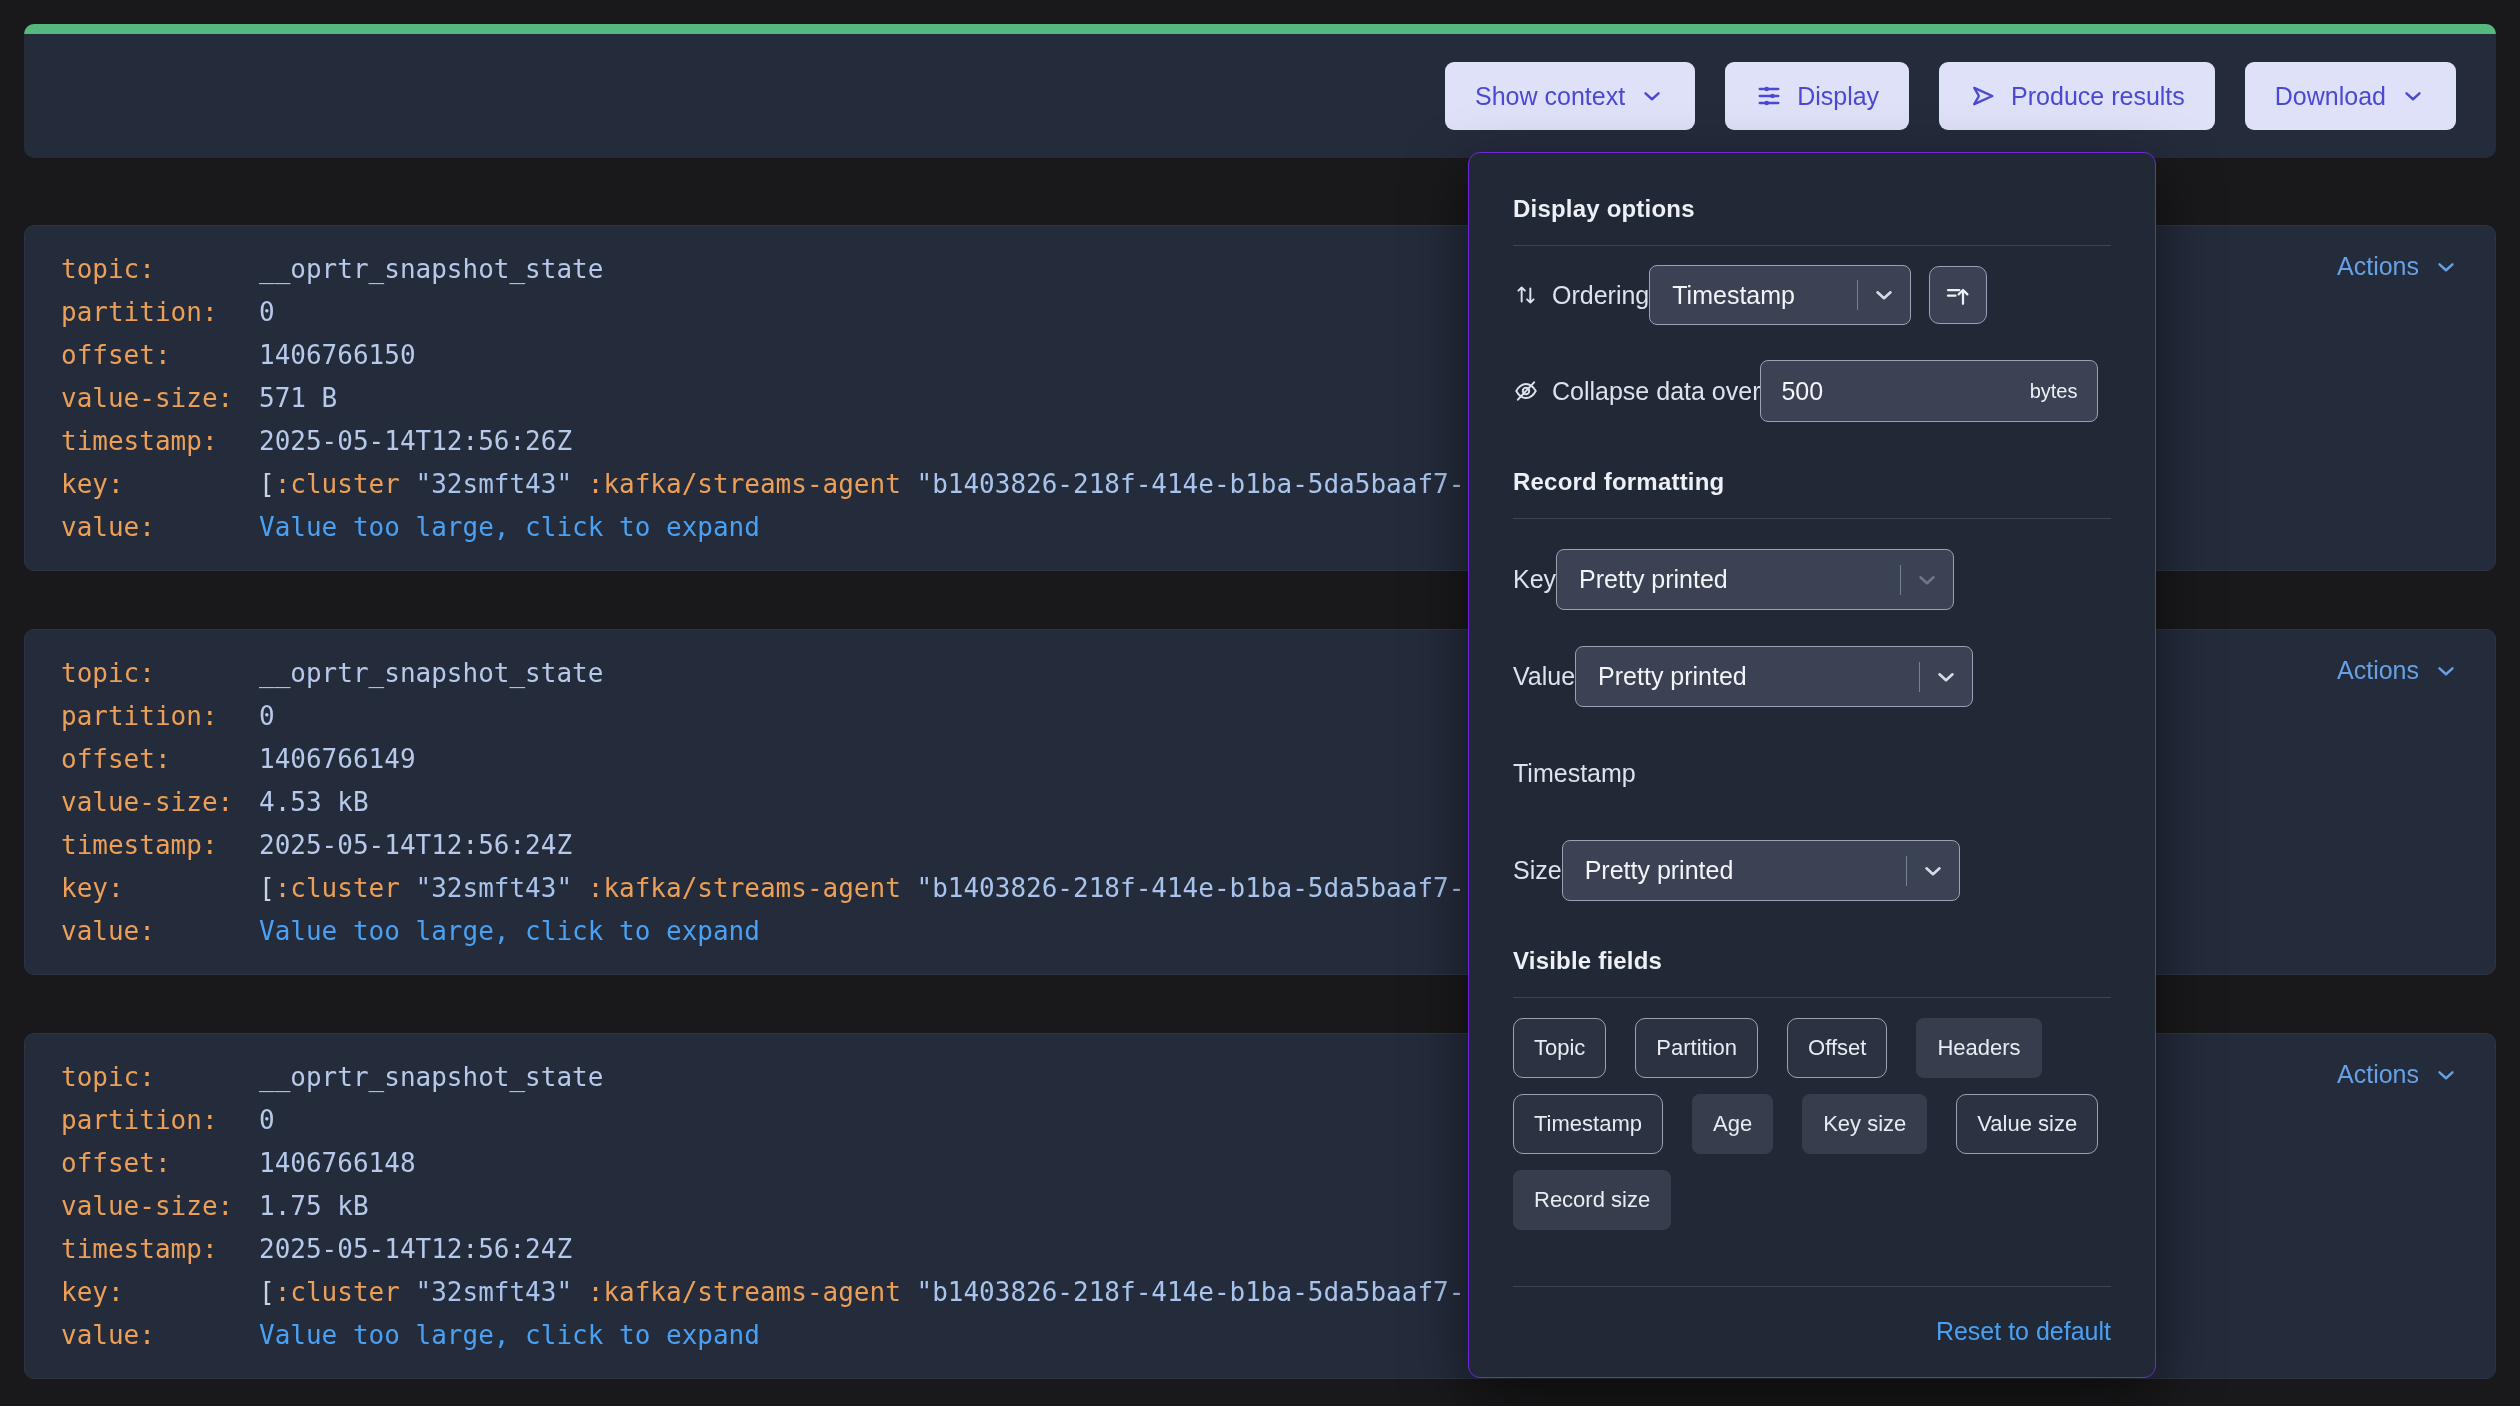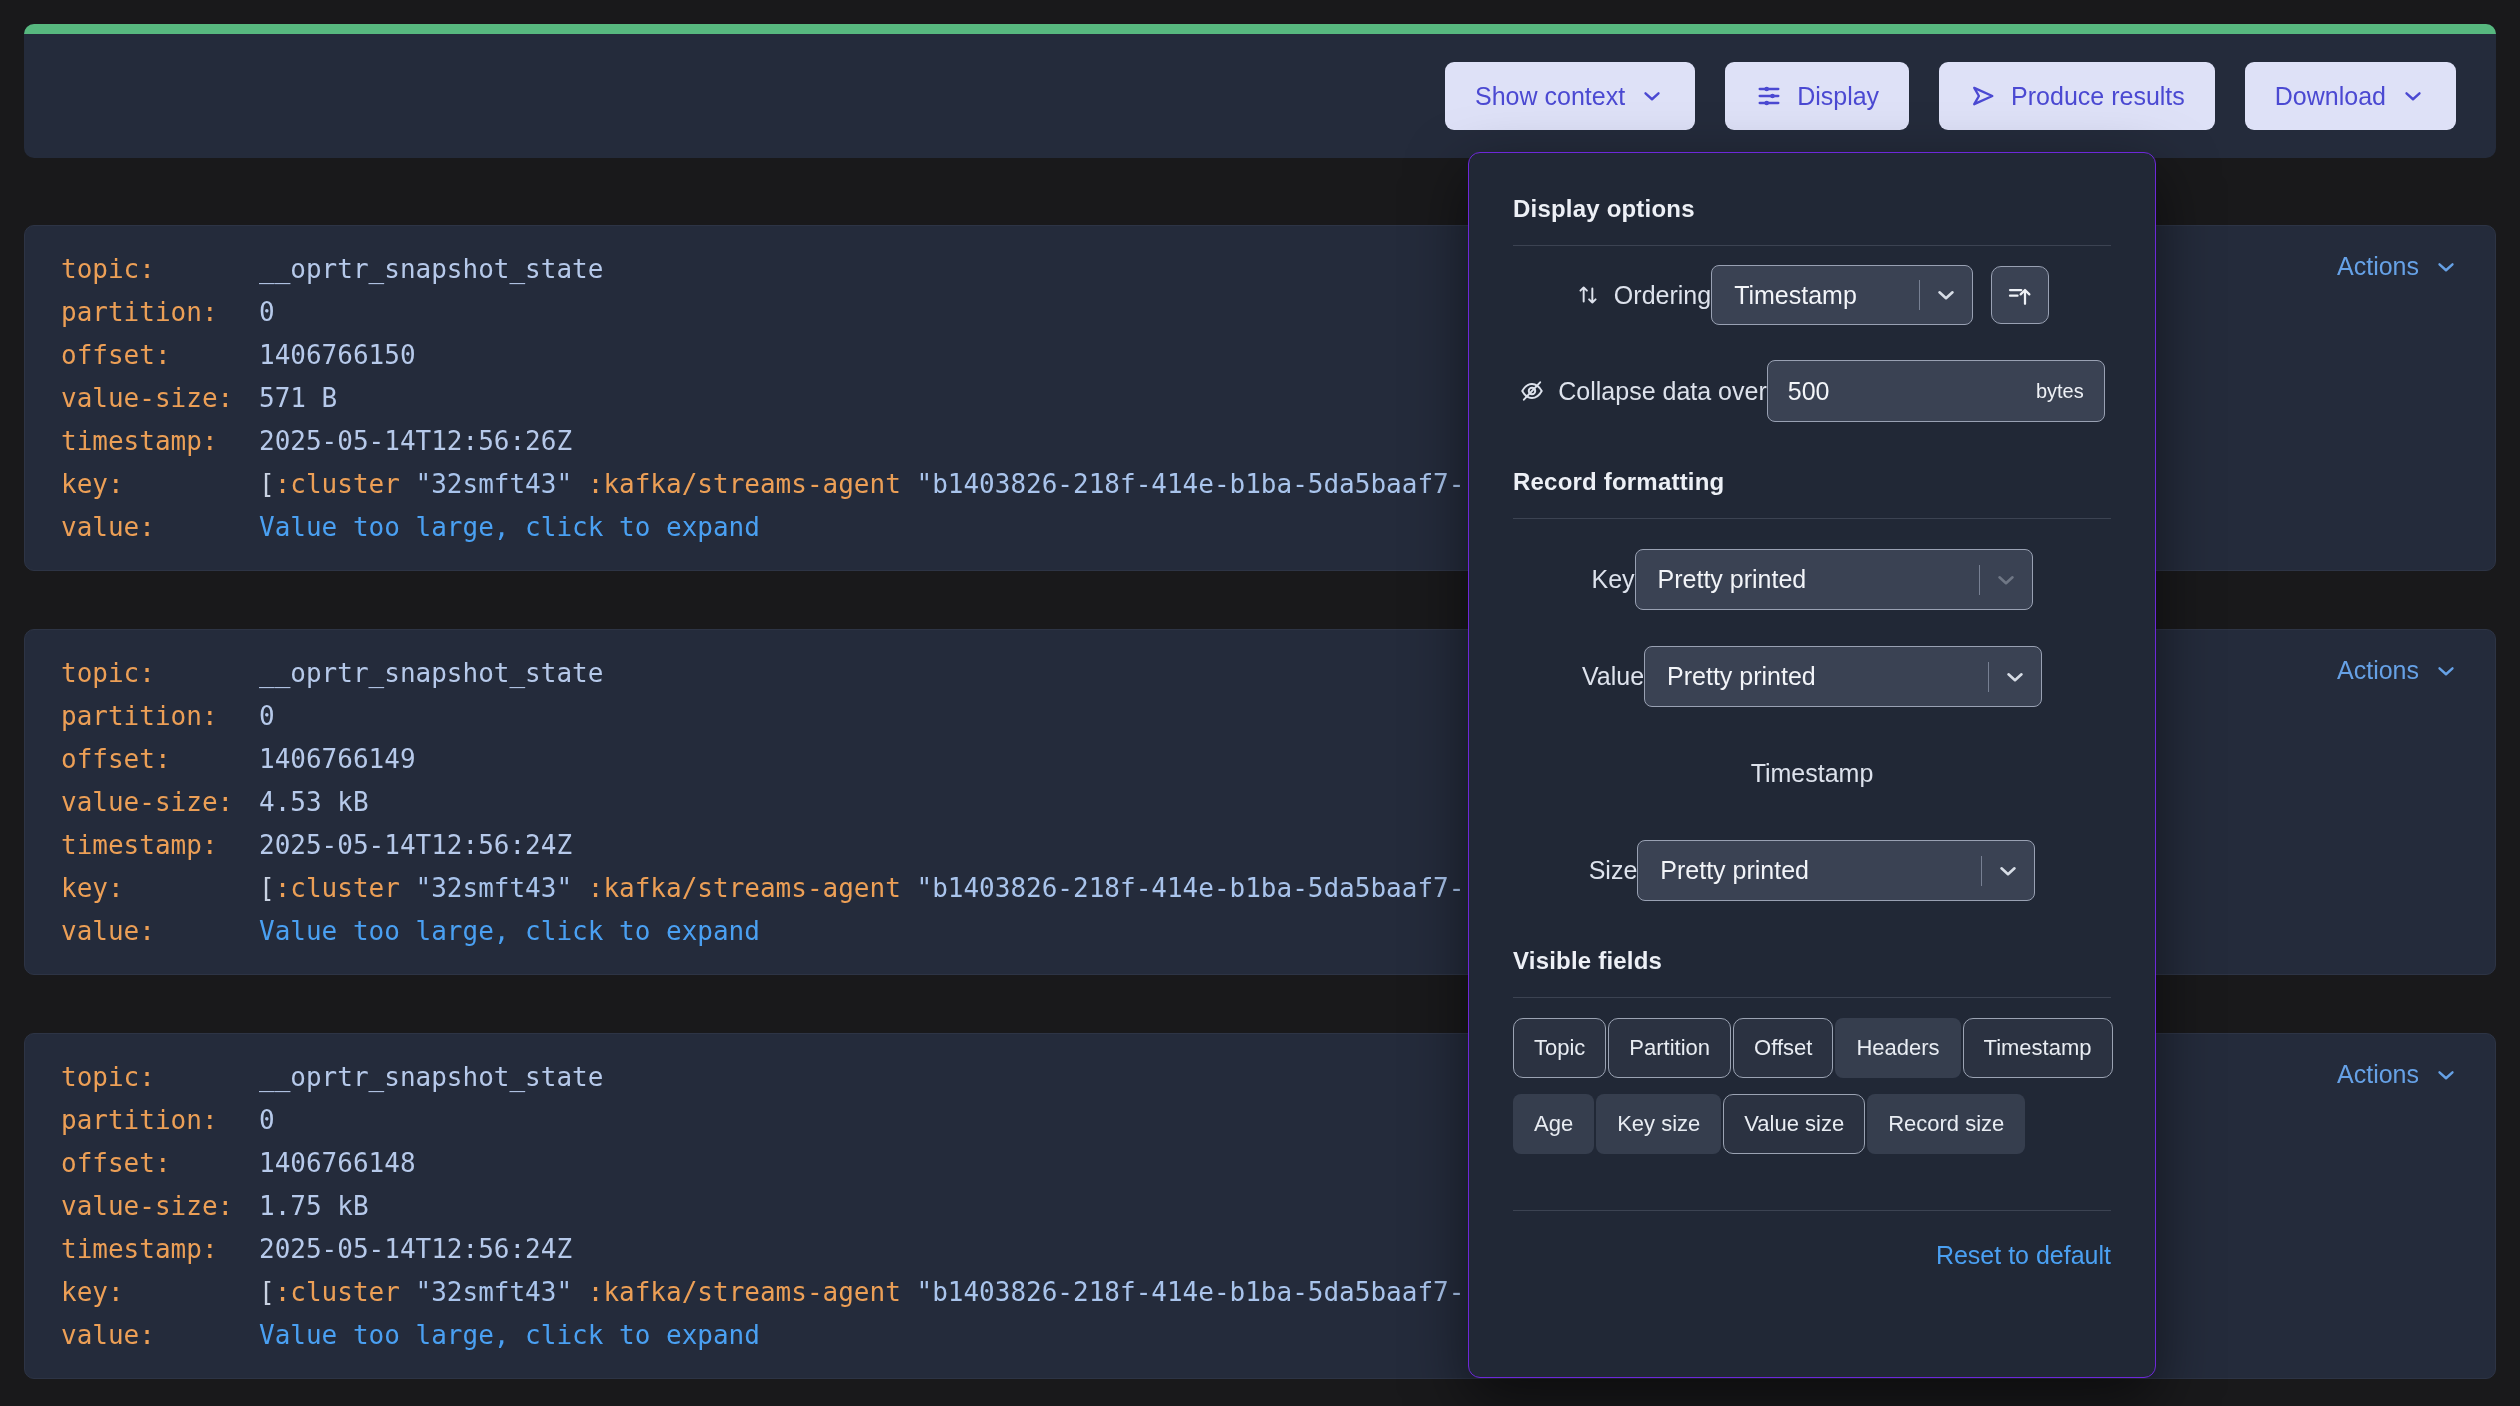--- a/index.html
+++ b/index.html
@@ -55,21 +55,21 @@
   
   .panel {
     position:absolute; left:1468px; top:152px; width:688px; height:1226px;
     background:#212836; border:1px solid #6d28d9; border-radius:12px;
     box-shadow:0 22px 60px rgba(0,0,0,.5);
     padding:0 44px 26px 44px; z-index:10;
   }
   .panel h3 { font-size:24px; font-weight:600; color:#edf0f6; letter-spacing:.2px; }
   .panel .t1 { padding-top:42px; }
   .panel hr { border:none; border-top:1px solid #3c4352; margin-top:22px; }
-  .prow { display:flex; align-items:center; justify-content:center; }
+  .prow { display:flex; align-items:center; justify-content:flex-start; }
   .prow-label { display:flex; align-items:center; gap:13px; font-size:25px; color:#dde2ec; }
   .ordering-row { margin-top:18px; height:62px; }
   .ordering-controls { display:flex; align-items:center; gap:18px; }
   .select {
     display:flex; align-items:center; height:60px; background:#3a4253;
     border:1.5px solid #99a1b3; border-radius:8px; cursor:pointer; color:#f2f4f8;
   }
   .select .sel-text { font-size:25px; padding-left:22px; flex:1; white-space:nowrap; }
   .select .sel-div { width:1px; height:30px; background:rgba(160,170,190,.6); }
   .select .sel-chev { width:52px; display:flex; align-items:center; justify-content:center; color:#d7dde6; }
@@ -87,21 +87,21 @@
   }
   .input-wrap input {
     flex:1; min-width:0; background:transparent; border:none; outline:none;
     color:#f4f6f9; font-size:25px; font-family:"Liberation Sans", sans-serif;
   }
   .input-wrap .unit { font-size:20px; color:#eef1f6; }
   .sec { margin-top:46px; }
   .fmt-row { margin-top:36px; height:61px; }
   .fmt-row:first-of-type { margin-top:30px; }
   .sel-fmt { width:398px; height:61px; }
-  .chips { margin-top:20px; display:flex; flex-wrap:wrap; gap:16px 2px; width:604px; }
+  .chips { margin-top:20px; display:flex; flex-wrap:wrap; gap:16px 29px; width:604px; }
   .chip {
     height:60px; border-radius:8px; font-size:22px; color:#e8ecf2; padding:0 20px;
     display:flex; align-items:center; cursor:pointer; background:#363e4e;
     border:1.5px solid transparent; font-family:"Liberation Sans", sans-serif;
   }
   .chip.on { background:#2b3241; border-color:#9ba3b3; border-radius:10px; }
   .panel .bottom-hr { margin-top:56px; }
   .reset-row { margin-top:30px; text-align:right; }
   .reset-row a { color:#4aa0f2; font-size:25px; cursor:pointer; text-decoration:none; }
 </style>

